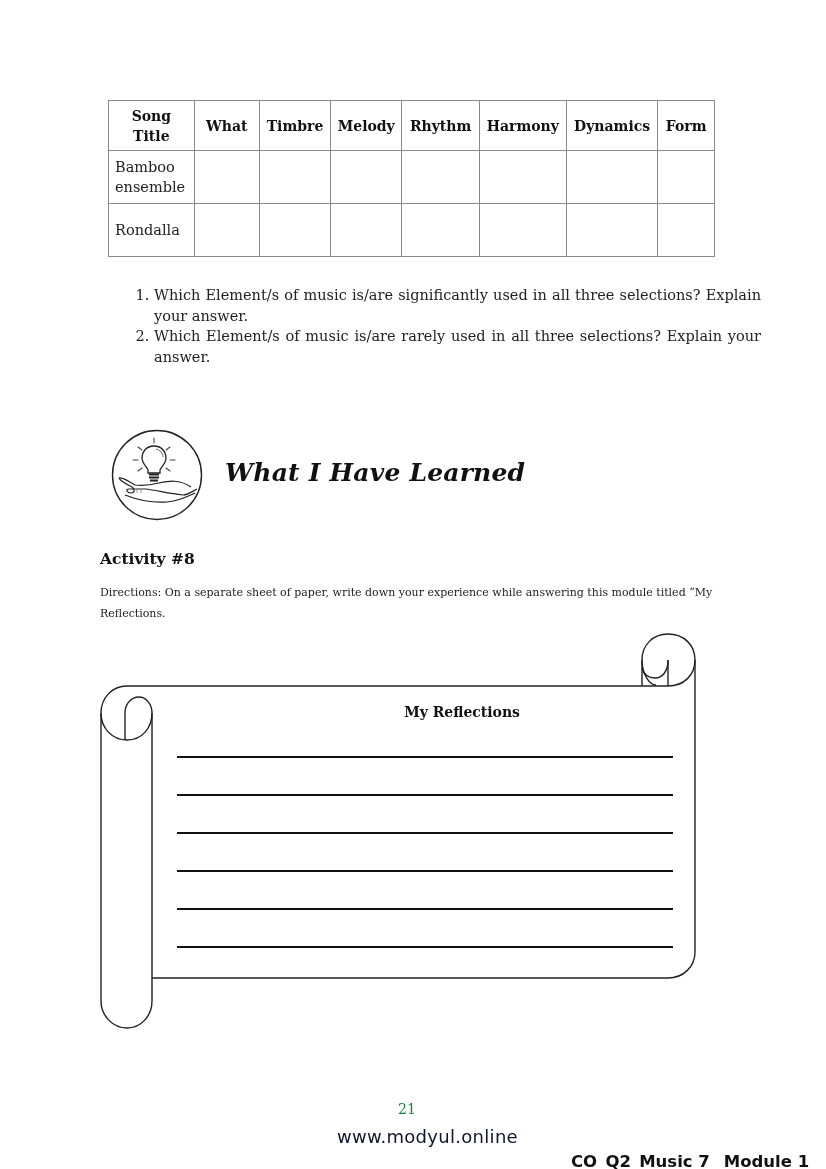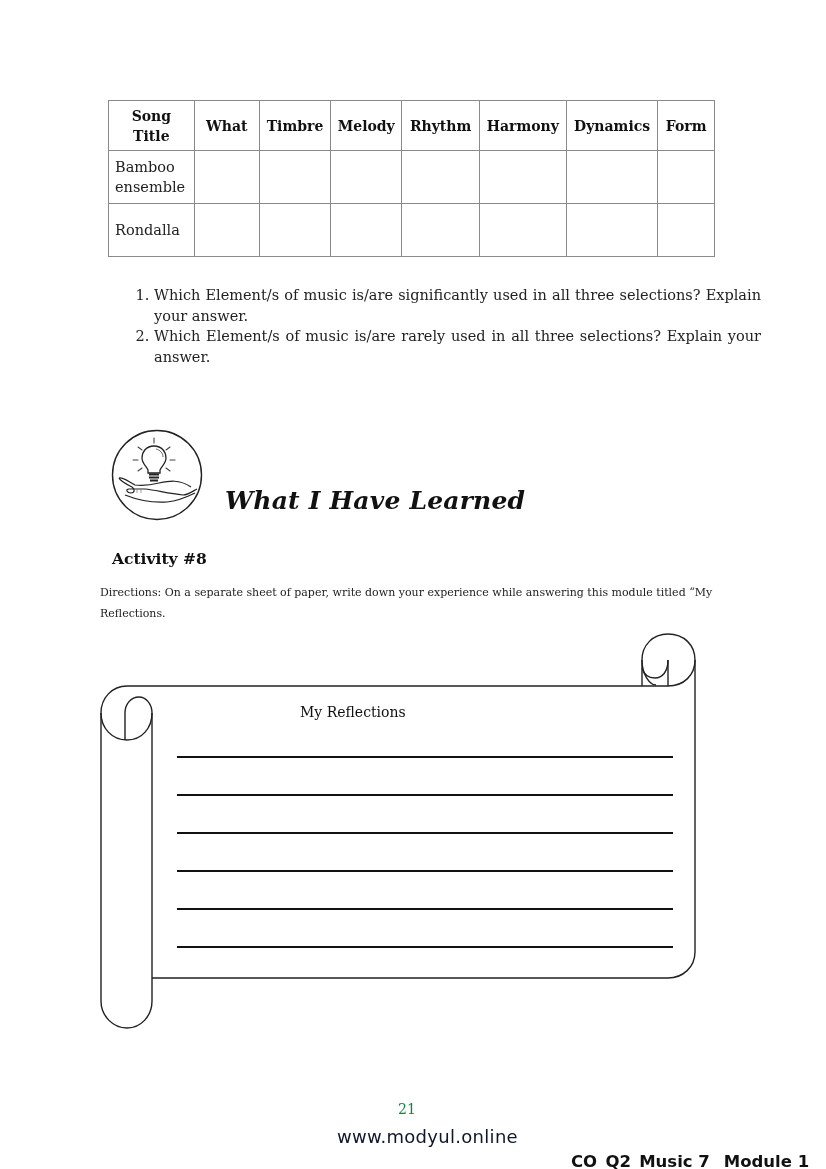--- a/index.html
+++ b/index.html
@@ -11,28 +11,28 @@
   table.elements th { font-weight: bold; text-align: center; height: 49px; line-height: 20px; font-size: 14px; }
   table.elements td { height: 52px; font-size: 14.5px; line-height: 20px; color: #222; }
   table.elements td.title { }
 
   
   ol.questions { position: absolute; left: 120px; top: 281px; width: 607px; margin: 4px; padding: 0 0 0 30px; font-size: 14.5px; line-height: 20.5px; text-align: justify; color: #222; }
   ol.questions li { padding-left: 0; }
 
   
   .icon-wrap { position: absolute; left: 111px; top: 429px; width: 92px; height: 92px; }
-  .section-title { position: absolute; left: 225px; top: 458px; font-size: 25px; font-weight: bold; font-style: italic; font-family: "DejaVu Serif", serif; letter-spacing: 0.2px; color: #111; margin-top: 28px; }
+  .section-title { position: absolute; left: 225px; top: 458px; font-size: 25px; font-weight: bold; font-style: italic; font-family: "DejaVu Serif", serif; letter-spacing: 0.2px; color: #111; }
 
-  .activity-label { position: absolute; left: 100px; top: 549px; font-size: 15.5px; font-weight: bold; color: #111; margin-left: 12px; }
+  .activity-label { position: absolute; left: 100px; top: 549px; font-size: 15.5px; font-weight: bold; color: #111; }
   .directions { position: absolute; left: 100px; top: 582px; width: 627px; font-size: 11px; line-height: 21px; color: #222; }
 
   
   .scroll { position: absolute; left: 0; top: 0; }
-  .scroll-title { position: absolute; left: 300px; top: 704px; width: 220px; text-align: left; font-size: 14px; font-weight: normal; color: #111; }
+  .scroll-title { position: absolute; left: 300px; top: 704px; width: 220px; text-align: right; font-size: 14px; font-weight: bold; color: #111; }
   .write-line { position: absolute; left: 177px; width: 496px; height: 2px; background: #111; }
 
   
   .page-number { position: absolute; left: 398px; top: 1101px; font-size: 14px; color: #15803d; }
   .module-code { position: absolute; left: 571px; top: 1108px; font-family: "DejaVu Sans", "Liberation Sans", sans-serif; font-weight: bold; font-size: 16.5px; color: #111; margin-top: 44px; }
   .watermark { position: absolute; left: 337px; top: 1126px; font-family: "DejaVu Sans", "Liberation Sans", sans-serif; font-size: 18px; color: #0f172a; letter-spacing: 0.3px; }
 </style>
 </head>
 <body>
 

